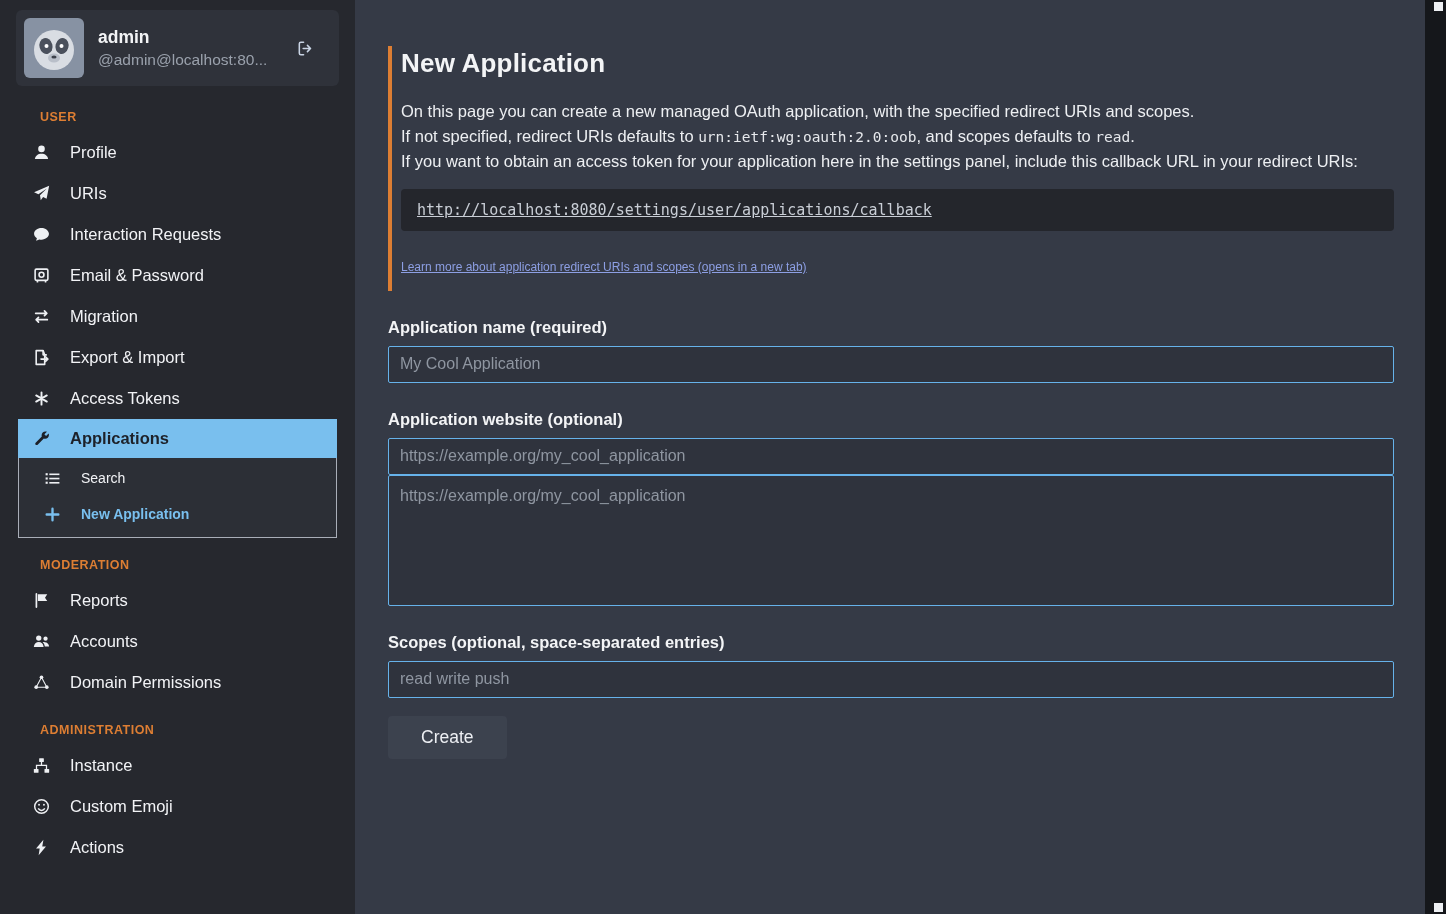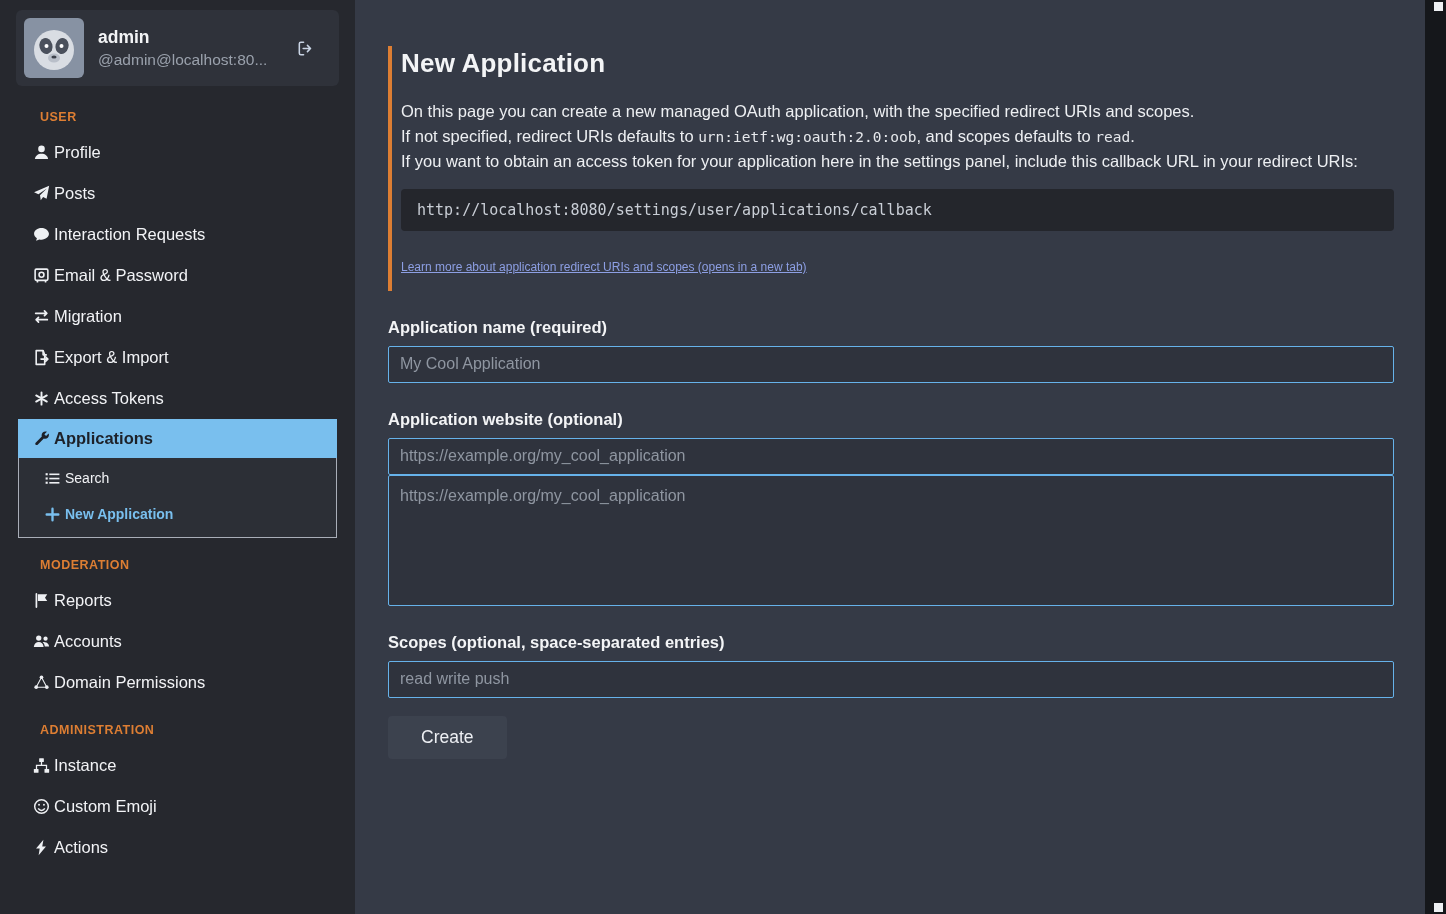--- a/index.html
+++ b/index.html
@@ -31,21 +31,21 @@
   }
   .avatar{width:60px;height:60px;border-radius:6px;overflow:hidden;flex:0 0 60px;}
   .avatar svg{display:block;width:100%;height:100%;}
   .user-meta{min-width:0;}
   .user-name{font-size:17.5px;font-weight:700;}
   .user-handle{font-size:15.5px;color:var(--muted);margin-top:3px;white-space:nowrap;}
   .logout-btn{margin-left:auto;background:none;border:0;color:#c9d4e4;width:28px;height:28px;padding:0;cursor:pointer;}
   .logout-btn svg{width:25px;height:25px;}
 
   .section-label{color:var(--orange);font-size:12.5px;font-weight:700;letter-spacing:.04em;padding:20px 40px 8px;}
-  .nav-item{display:flex;align-items:center;gap:4px;padding:11px 16px 11px 32px;font-size:16.5px;cursor:pointer;color:#f2f3f6;}
+  .nav-item{display:flex;align-items:center;gap:20px;padding:11px 16px 11px 32px;font-size:16.5px;cursor:pointer;color:#f2f3f6;}
   .nav-item .icon{width:18px;height:18px;flex:0 0 18px;display:inline-flex;align-items:center;justify-content:center;color:#eef0f3;}
   .icon svg{width:17px;height:17px;display:block;}
 
   .nav-group{margin:0 18px;}
   .nav-group .nav-item.active{background:var(--blue);color:#1d2129;font-weight:700;padding:10px 14px;}
   .nav-group .nav-item.active .icon{color:#1d2129;}
   .submenu{border:1px solid #a9aeb8;border-top:0;background:#2c2f36;padding:2px 0 5px;}
   .submenu .nav-item{padding:9px 14px 9px 24px;font-size:14px;}
   .nav-item.sub-active{color:var(--blue);font-weight:700;}
   .nav-item.sub-active .icon{color:var(--blue);}
@@ -54,21 +54,21 @@
   .main{flex:1 1 auto;background:var(--main-bg);overflow:hidden;padding:0 31px 0 33px;box-sizing:border-box;}
   .content{max-width:1015px;}
 
   .oauth-info{border-left:4px solid var(--orange);padding:2px 0 16px 9px;margin-top:46px;}
   .page-title{font-size:26px;font-weight:700;margin:0 0 20px;letter-spacing:.2px;}
   .intro{font-size:16.5px;line-height:24.5px;margin:0;color:#edeff2;}
   .inline-code{font-family:"DejaVu Sans Mono","Liberation Mono",monospace;font-size:14.5px;color:#e6e8ec;}
   .callback{
     background:var(--code-bg);border-radius:4px;margin:15px 0 0;padding:12px 16px;
     font-family:"DejaVu Sans Mono","Liberation Mono",monospace;font-size:15px;color:#c9ced6;
-    white-space:pre;overflow:hidden;
+    white-space:pre;overflow:hidden;text-decoration:underline;
   }
   .learn-more{display:inline-block;margin-top:29px;color:var(--link);font-size:12px;text-decoration:underline;cursor:pointer;}
 
   .field-label{display:block;font-weight:700;font-size:16.5px;margin:27px 0 9px;}
   .text-input,.text-area{
     display:block;width:100%;box-sizing:border-box;
     background:var(--input-bg);border:1px solid var(--input-border);border-radius:2px;
     color:#eef0f3;font-size:16px;padding:8px 11px;font-family:inherit;outline:none;
   }
   .text-input{height:37px;}
@@ -123,21 +123,21 @@
             </svg>
           </span>
           <span class="label">Profile</span>
         </div>
         <div class="nav-item">
           <span class="icon">
             <svg viewBox="0 0 16 16">
               <path d="M15.2.8 1 6.9l4.1 1.8L13 3.4 6.6 9.6l.7 4.8 2.2-3 3.3 1.5z" fill="currentColor"></path>
             </svg>
           </span>
-          <span class="label">Posts</span>
+          <span class="label">URIs</span>
         </div>
         <div class="nav-item">
           <span class="icon">
             <svg viewBox="0 0 16 16">
               <path d="M8 1.8C4.13 1.8 1 4.22 1 7.2c0 1.72 1.05 3.25 2.67 4.24L2.9 13.9l3.1-1.25c.63.14 1.3.21 2 .21 3.87 0 7-2.42 7-5.46S11.87 1.8 8 1.8z" fill="currentColor"></path>
             </svg>
           </span>
           <span class="label">Interaction Requests</span>
         </div>
         <div class="nav-item">

